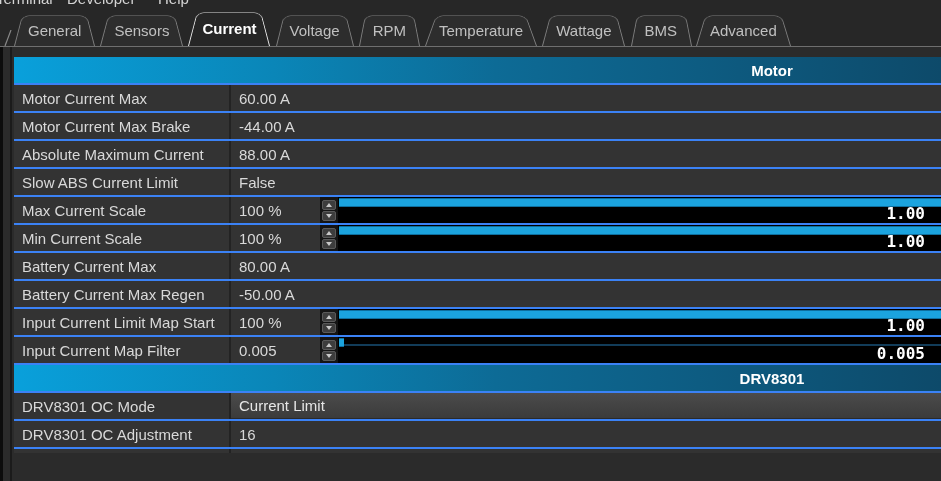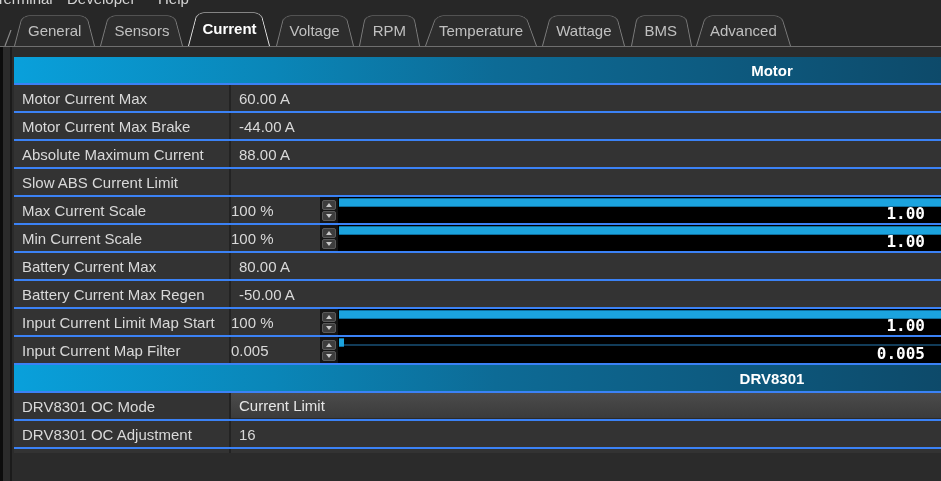--- a/index.html
+++ b/index.html
@@ -47,21 +47,21 @@
   .vcell{flex:1;padding-left:8px;display:flex;align-items:center;
     font-size:15px;color:#d9d9d9;white-space:nowrap;}
 
   
   .shead{height:26px;margin-bottom:2px;position:relative;
     background:linear-gradient(90deg,#09a0db 0%,#0a86b8 28%,#0d6b96 52%,#0d4a6a 100%);}
   .shead .stitle{position:absolute;left:758px;top:50%;
     transform:translate(-50%,-50%);color:#ffffff;font-weight:bold;font-size:15px;}
 
   
-  .scell{width:89px;flex:none;box-sizing:border-box;padding-left:0;
+  .scell{width:89px;flex:none;box-sizing:border-box;padding-left:8px;
     display:flex;align-items:center;font-size:15px;color:#d9d9d9;white-space:nowrap;}
   .spinbtns{width:18px;flex:none;background:#141414;display:flex;
     flex-direction:column;justify-content:center;gap:1px;
     padding:2px 2px;box-sizing:border-box;}
   .spinbtn{height:10px;background:#3d3d3d;border:1px solid #5a5a5a;
     border-radius:2px;display:flex;align-items:center;justify-content:center;
     box-sizing:border-box;cursor:default;}
   .arr-up{width:0;height:0;border-left:3px solid transparent;
     border-right:3px solid transparent;border-bottom:4px solid #c8c8c8;}
   .arr-dn{width:0;height:0;border-left:3px solid transparent;
@@ -147,20 +147,21 @@
         <div class="vcell">-44.00 A</div>
       </div>
 
       <div class="row">
         <div class="plabel">Absolute Maximum Current</div>
         <div class="vcell">88.00 A</div>
       </div>
 
       <div class="row">
         <div class="plabel">Slow ABS Current Limit</div>
+        <div class="vcell">False</div>
       </div>
 
       <div class="row">
         <div class="plabel">Max Current Scale</div>
         <div class="scell">100 %</div>
         <div class="spinbtns">
           <div class="spinbtn">
               <i class="arr-up"></i>
             </div>
           <div class="spinbtn">

